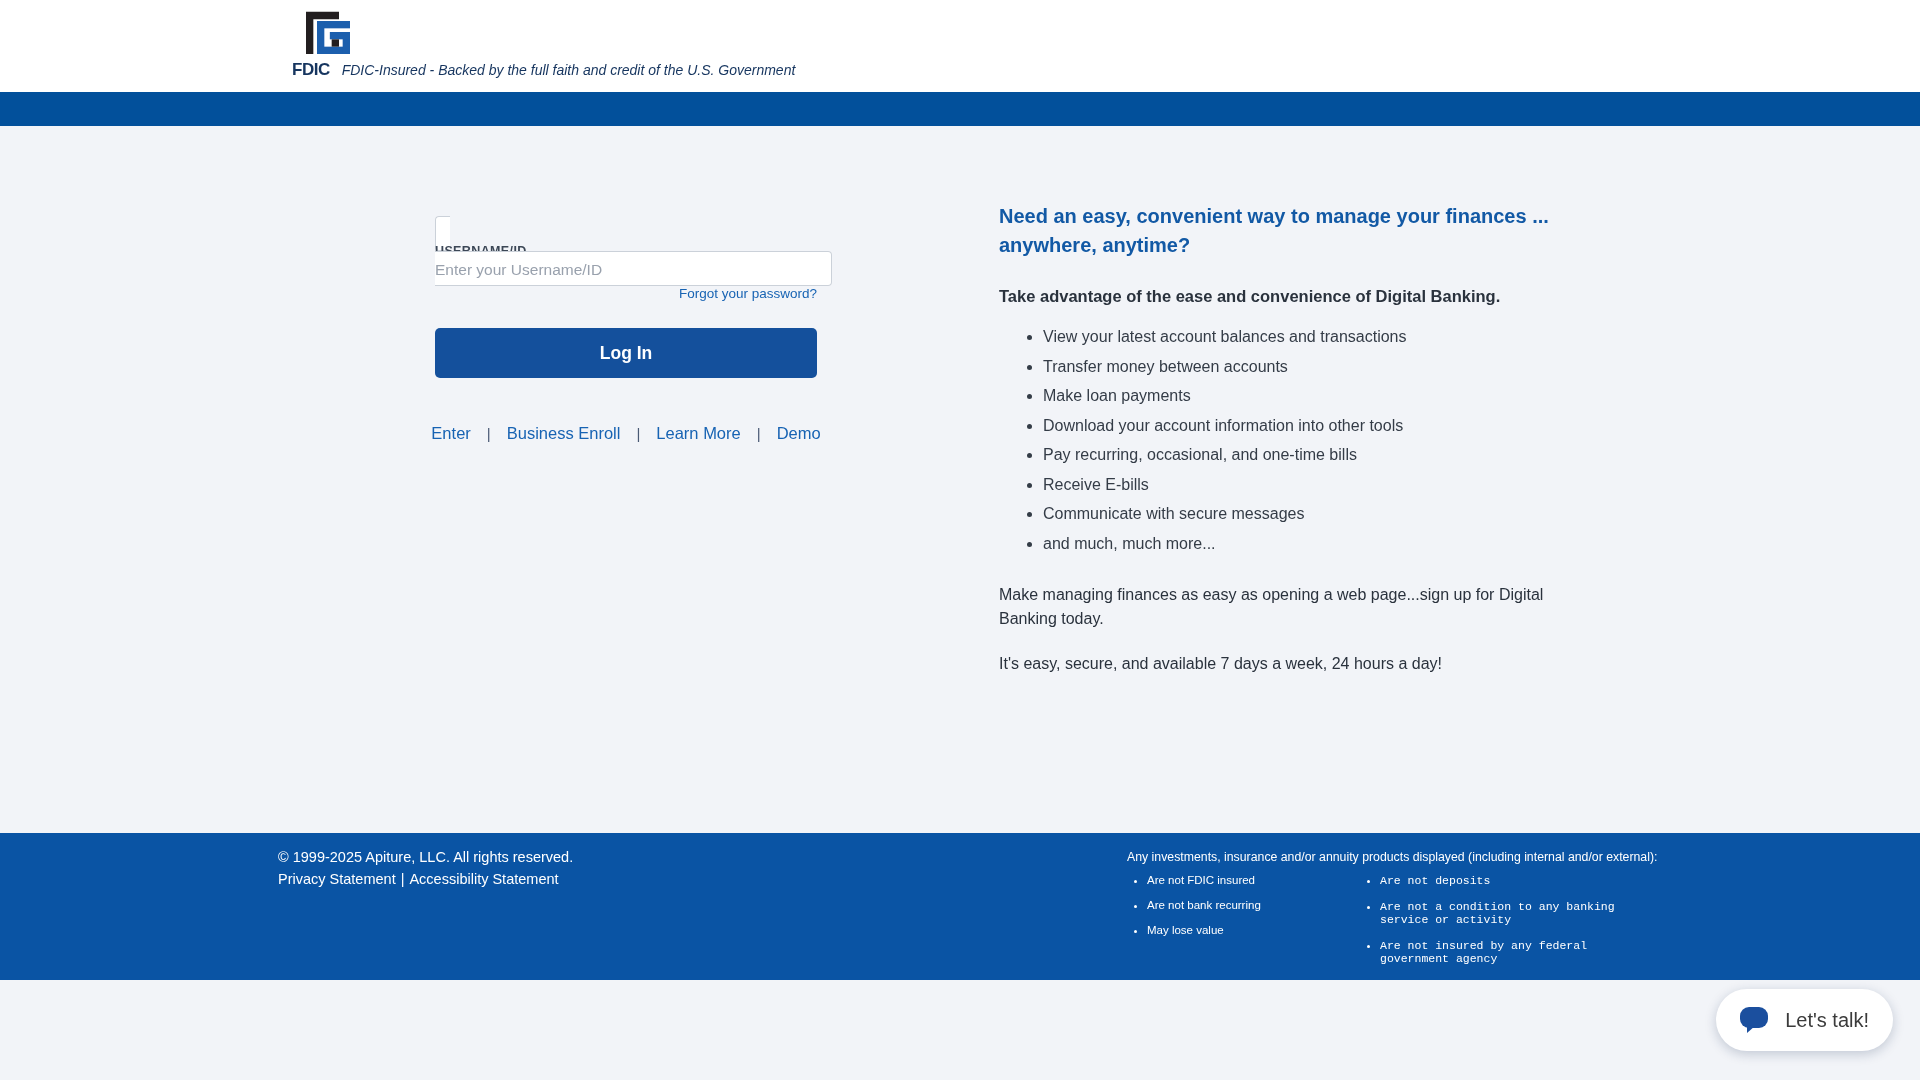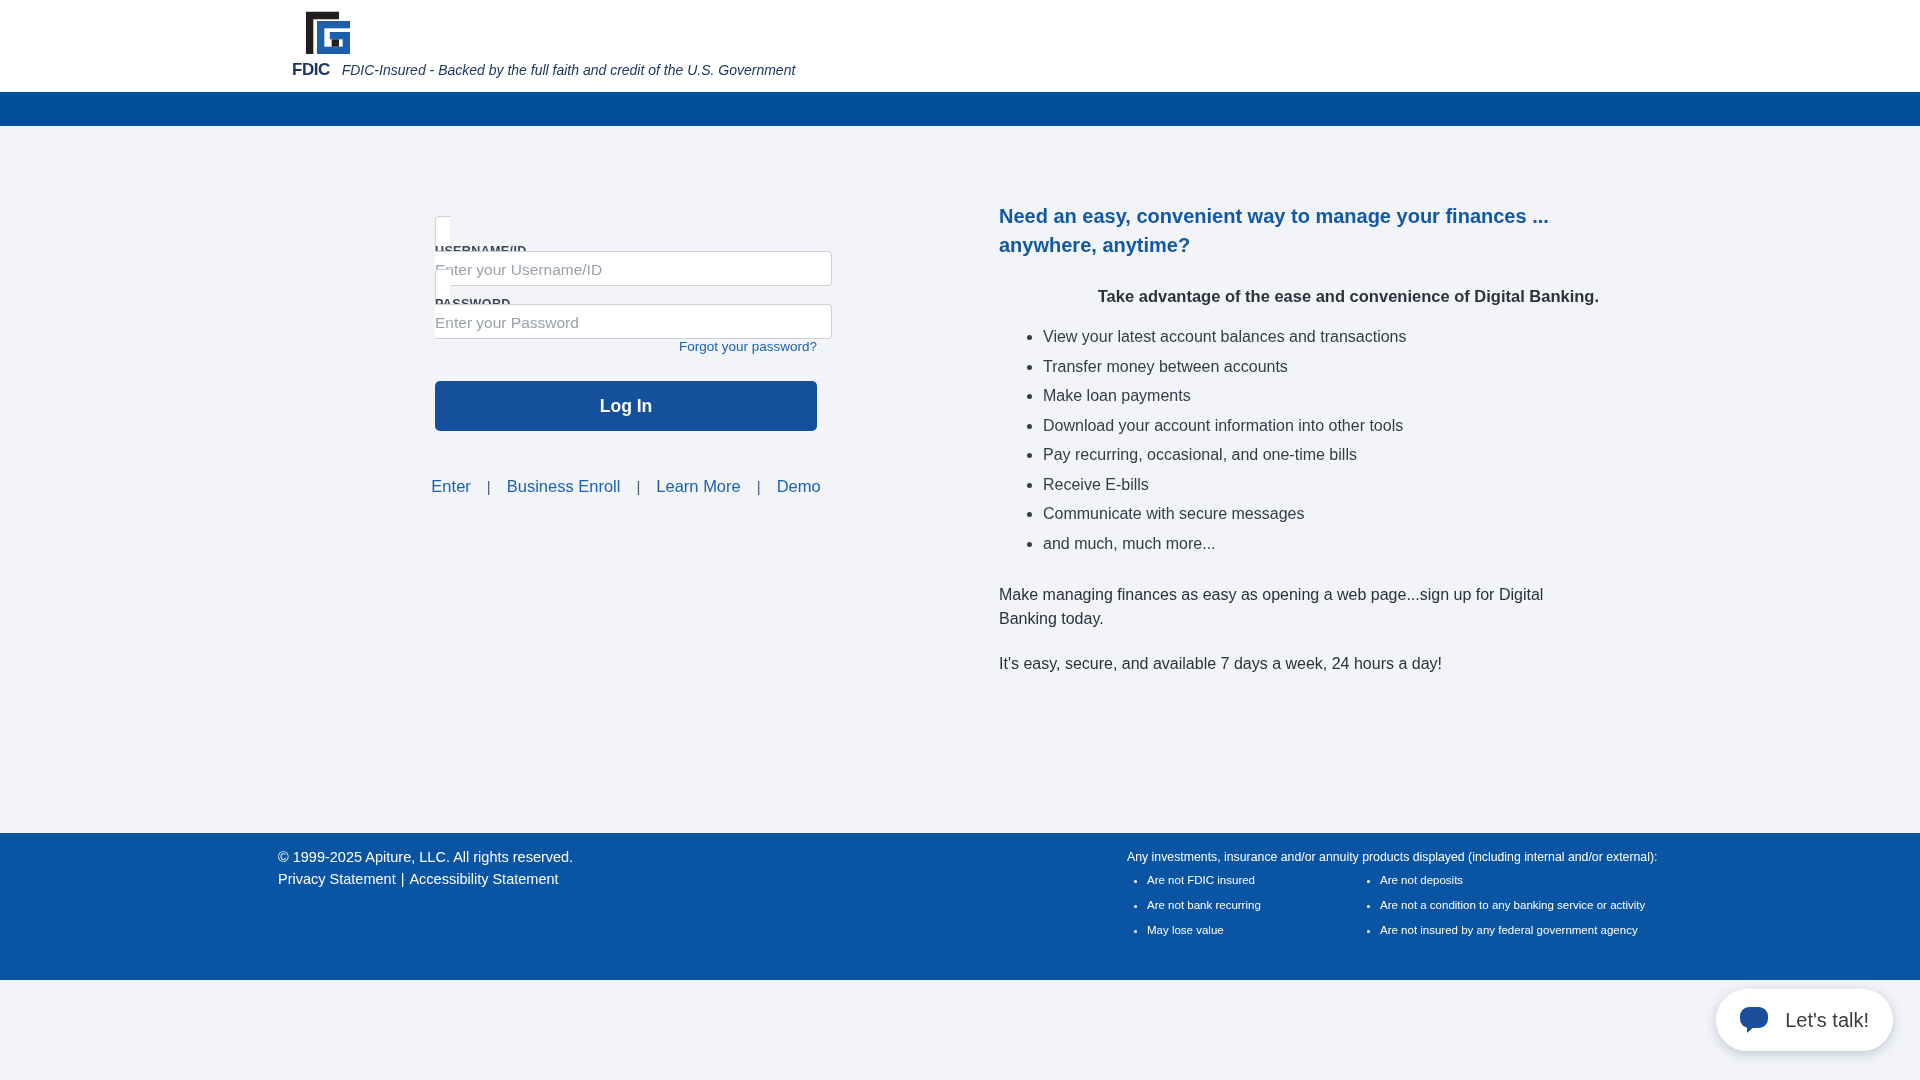--- a/index.html
+++ b/index.html
@@ -55,40 +55,40 @@
     font-family:"Liberation Sans", sans-serif; font-size:17.5px; font-weight:700;
     cursor:pointer;
   }
   .quick-links { list-style:none; display:flex; justify-content:center; align-items:center; margin-top:46px; }
   .quick-links li { font-size:16.5px; color:#1763B3; cursor:pointer; white-space:nowrap; }
   .quick-links li + li::before { content:"|"; color:#4A5A74; margin:0 16px; cursor:default; font-size:15px; }
 
   
   .promo-col { position:absolute; left:999px; top:76px; width:600px; }
   .promo-headline { font-size:20px; line-height:1.45; font-weight:700; color:#1259A5; width:592px; }
-  .promo-sub { font-size:16.5px; font-weight:700; color:#2A323D; margin-top:27px;text-align:right; }
+  .promo-sub { font-size:16.5px; font-weight:700; color:#2A323D; margin-top:27px; }
   .promo-bullets { margin:22px 0 0 0; padding-left:44px; }
   .promo-bullets li { font-size:16px; color:#343C47; margin-bottom:11.5px; }
   .promo-para { font-size:16px; line-height:1.55; color:#2A323D; width:562px; }
   .promo-para.first { margin-top:30px; }
   .promo-para.second { margin-top:20px; }
 
   
   .footer { position:relative; height:147px; background:#0A54A4; color:#fff; }
   .footer-left { position:absolute; left:278px; top:16px; }
   .copyright { font-size:14.5px; }
   .footer-links { font-size:14.5px; margin-top:6px; }
   .footer-links a { color:#fff; text-decoration:none; cursor:pointer; }
   .footer-links .pipe { margin:0 5px; }
   .footer-right { position:absolute; left:1127px; top:17px; width:540px; }
   .disclaimer-heading { font-size:12.3px; }
   .disclaimer-cols { display:flex; margin-top:10px; }
   .disclaimer-cols ul { list-style:disc; padding-left:20px; }
   .disclaimer-cols ul.col1 { width:233px; }
-  .disclaimer-cols ul.col2 { width:300px; }
+  .disclaimer-cols ul.col2 { width:300px;font-family:Liberation Mono, monospace; }
   .disclaimer-cols li { font-size:11.5px; margin-bottom:13px; }
 
   
   .bottom-strip { height:100px; background:#F2F4F8; }
   .chat-widget {
     position:absolute; right:27px; bottom:29px; height:62px;
     background:#fff; border-radius:31px; display:flex; align-items:center;
     padding:0 24px 0 22px; box-shadow:0 3px 12px rgba(20,40,80,.22);
     cursor:pointer;
   }
@@ -118,24 +118,20 @@
 
 <div class="navbar"></div>
 
 <div class="main">
 
   <div class="login-col">
     <label class="field-box">
       <span class="field-label">USERNAME/ID</span>
       <input class="field-input" type="text" placeholder="Enter your Username/ID" style="">
     </label>
-    <label class="field-box">
-      <span class="field-label">PASSWORD</span>
-      <input class="field-input" type="password" placeholder="Enter your Password" style="">
-    </label>
     <div class="forgot-row">
       <a class="forgot-link">Forgot your password?</a>
     </div>
     <button class="login-btn">Log In</button>
     <ul class="quick-links">
 
         <li>Enter</li>
 
         <li>Business Enroll</li>
 

